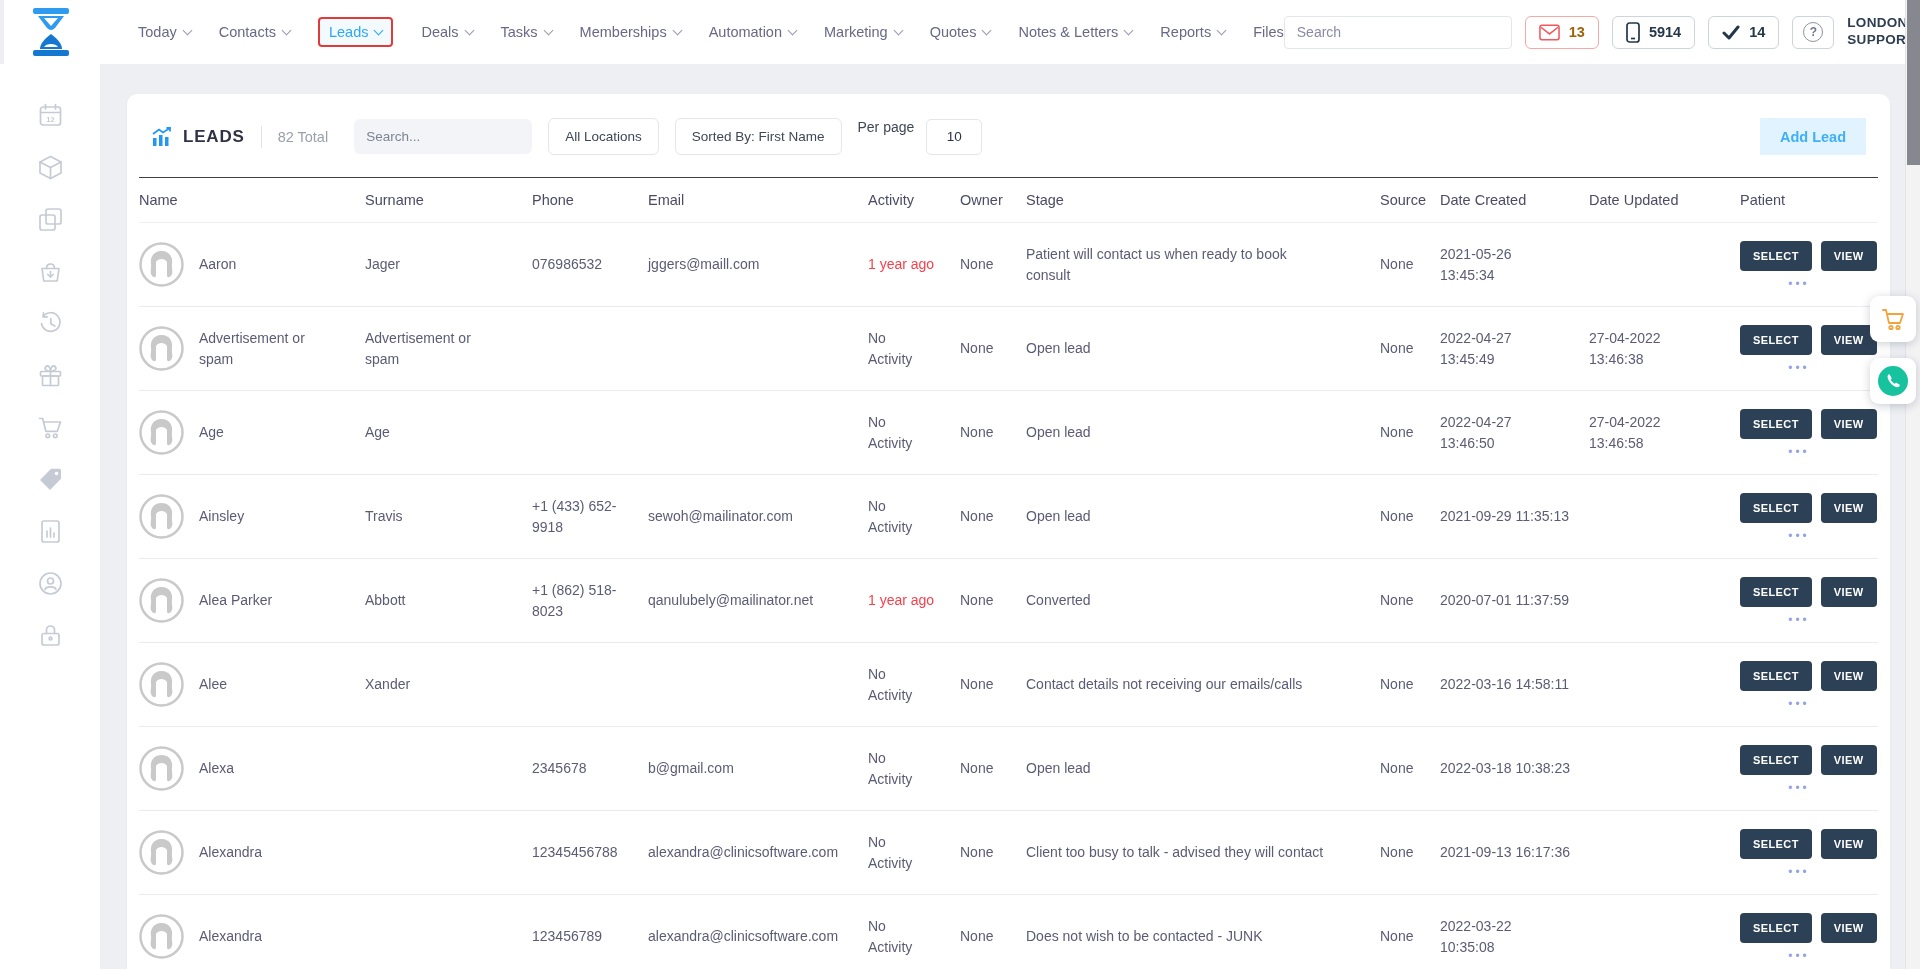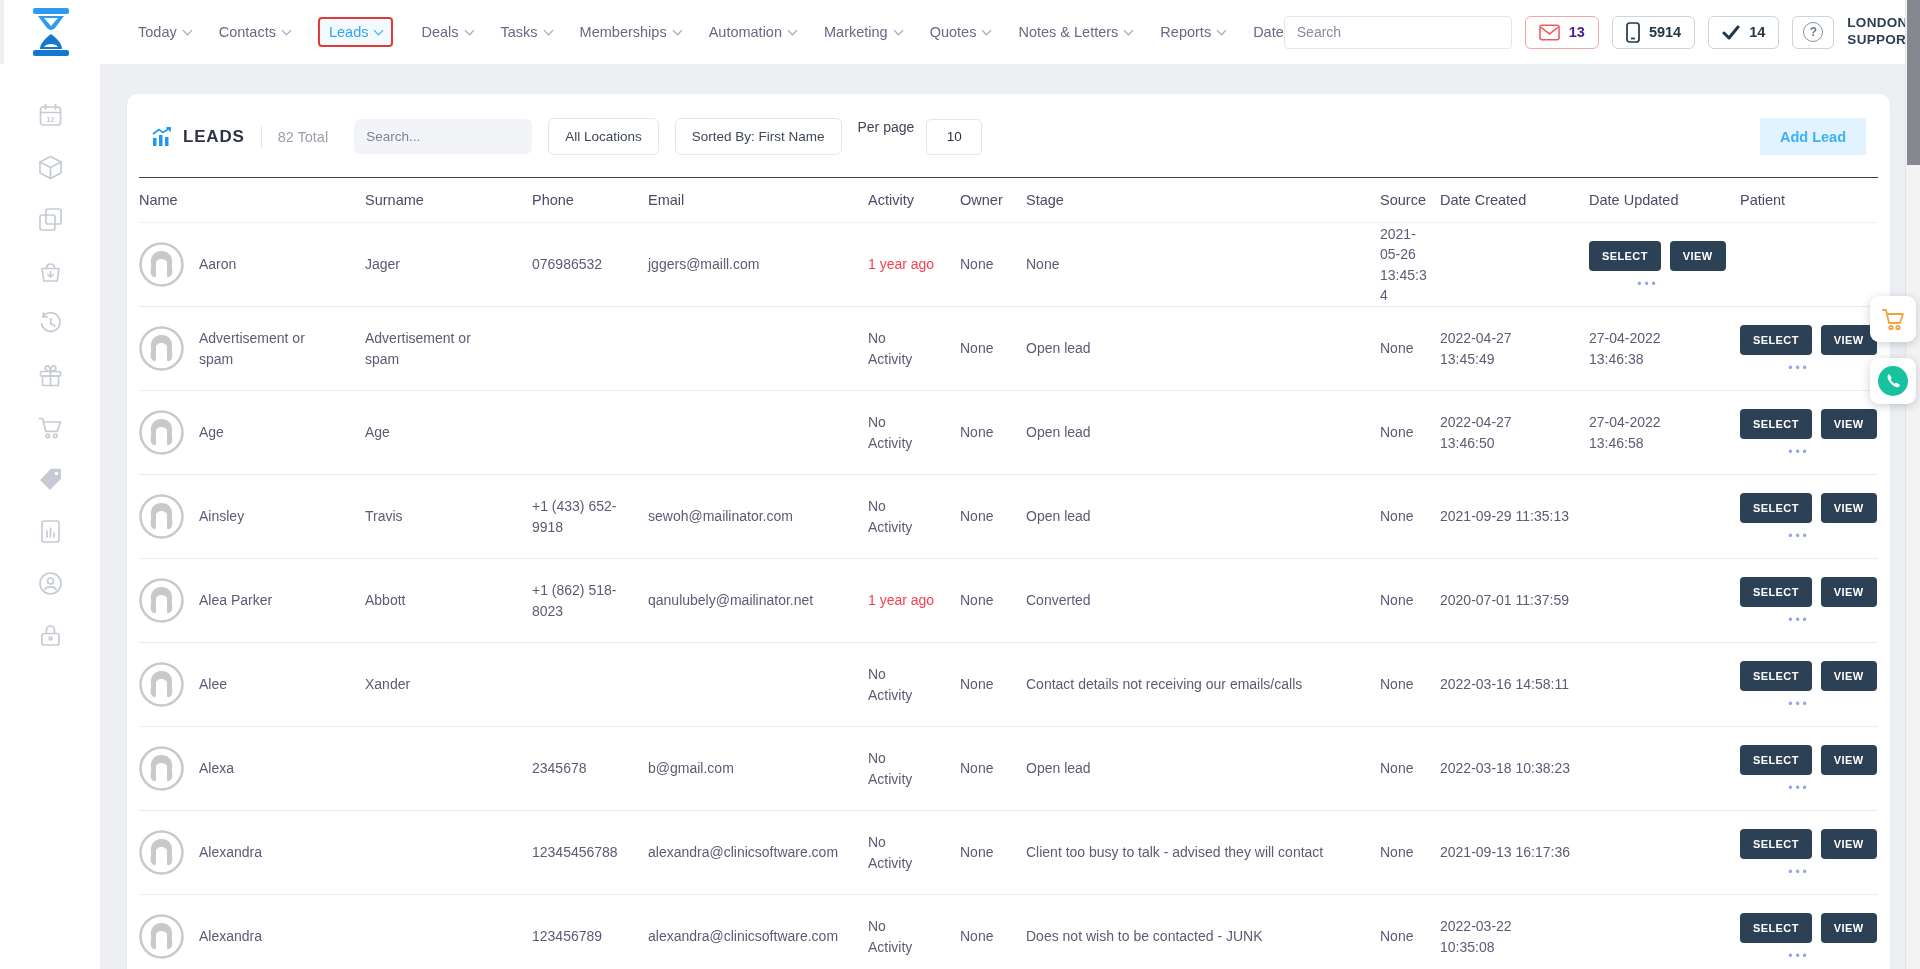--- a/index.html
+++ b/index.html
@@ -13,21 +13,21 @@
   .nav-item { display:flex; align-items:center; gap:7px; font-size:14.5px; color:#686887; cursor:pointer; white-space:nowrap; }
   .chev { width:7px; height:7px; border-right:1.6px solid #9a9ab3; border-bottom:1.6px solid #9a9ab3; transform:rotate(45deg); margin-top:-4px; }
   .nav-item.active { color:#2da7f5; border:2px solid #e03a3a; background:#f3fafe; border-radius:4px; padding:5px 9px; }
   .nav-item.active .chev { border-color:#2da7f5; }
 
   .topbar-right { margin-left:auto; display:flex; align-items:center; gap:13px; margin-right:26px; }
   .hsearch { display:flex; align-items:center; width:228px; height:33px; border:1px solid #e3e6ec; border-radius:4px; overflow:hidden; background:#fff; }
   .hsearch input { flex:1; border:none; outline:none; padding:0 12px; font-size:14px; color:#44445e; font-family:inherit; }
   .hsearch input::placeholder { color:#8a8aa3; }
   .badge { display:flex; align-items:center; gap:9px; height:33px; padding:0 13px; border-radius:6px; border:1px solid #ccd4dc; font-size:14.5px; font-weight:bold; color:#233749; cursor:pointer; background:#fff; }
-  .badge.mail { border-color:#f3a9a4; color:#4c1d95;justify-content:space-between; }
+  .badge.mail { border-color:#f3a9a4; color:#a16207;justify-content:space-between; }
   .help-badge { width:42px; justify-content:center; padding:0; font-weight:normal; }
   .help-circle { width:20px; height:20px; border:1.5px solid #8b94a3; border-radius:50%; display:flex; align-items:center; justify-content:center; font-size:12px; color:#6e7886; font-weight:bold; }
   .userbox { display:flex; align-items:center; gap:10px; cursor:pointer; }
   .username { font-size:13.5px; font-weight:bold; color:#2c3e50; line-height:1.25; letter-spacing:.3px; }
   .avatar-btn { width:42px; height:42px; border-radius:50%; background:#31475c; display:flex; align-items:center; justify-content:center; }
 
   
   .sidebar { position:absolute; top:64px; left:0; width:100px; bottom:0; background:#fff; display:flex; flex-direction:column; align-items:center; padding-top:38px; gap:25px; z-index:20; }
   .side-ic { width:27px; height:27px; cursor:pointer; opacity:.95; }
 
@@ -123,21 +123,21 @@
       </div>
       <div class="nav-item">
         <span>Notes &amp; Letters</span>
         <span class="chev"></span>
       </div>
       <div class="nav-item">
         <span>Reports</span>
         <span class="chev"></span>
       </div>
       <div class="nav-item">
-        <span>Date</span>
+        <span>Files</span>
       </div>
     </div>
   <div class="topbar-right">
     <div class="hsearch">
       <input type="text" placeholder="Search" style="">
 
     </div>
     <div class="badge mail">
       <svg width="21" height="17" viewBox="0 0 22 17" fill="none" stroke="#f4565c" stroke-width="1.6">
           <rect x="1" y="1" width="20" height="15" rx="2"></rect>
@@ -290,20 +290,22 @@
         <circle cx="22.5" cy="22.5" r="21" fill="#ffffff" stroke="#c9c9c9" stroke-width="2.5"></circle>
         <path d="M22.5 9 C14 9 11 16 12 22 C12.7 26 10.5 30 12.5 33 C14 35.5 17 36.5 17 33 L17 20 C19 16 26 16 28 20 L28 33 C28 36.5 31 35.5 32.5 33 C34.5 30 32.3 26 33 22 C34 16 31 9 22.5 9 Z" fill="#c9c9c9"></path>
       </svg>
       <span class="nm">Aaron</span>
     </div>
     <div class="cell">Jager</div>
     <div class="cell">076986532</div>
     <div class="cell">jggers@maill.com</div>
     <div class="cell act red">1 year ago</div>
     <div class="cell">None</div>
+    <div class="cell">Patient will contact us when ready to book
+consult</div>
     <div class="cell">None</div>
     <div class="cell">2021-05-26
 13:45:34</div>
     <div class="cell"></div>
     <div class="actions-cell">
       <div class="btnrow">
         <button class="abtn">SELECT</button>
         <button class="abtn">VIEW</button>
       </div>
       <div class="dots">•••</div>

